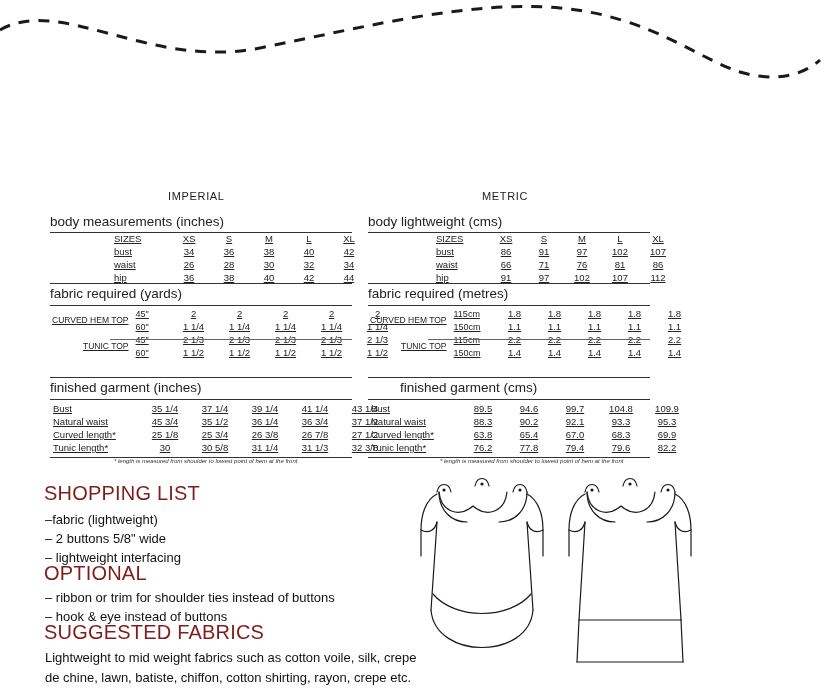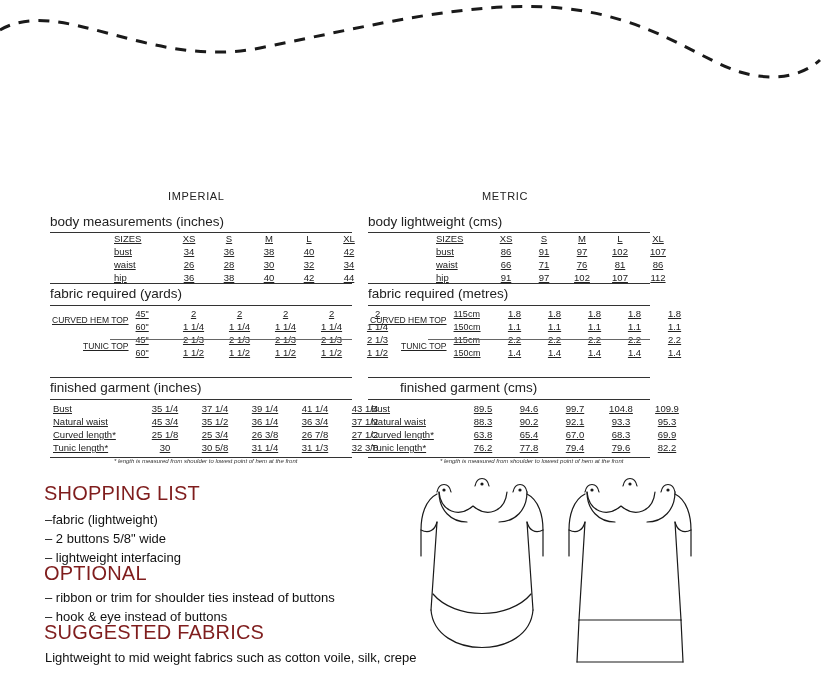--- a/index.html
+++ b/index.html
@@ -326,20 +326,21 @@
   <div class="body-line" style="left:45px;top:512px;">–fabric (lightweight)</div>
   <div class="body-line" style="left:45px;top:531px;">– 2 buttons 5/8" wide</div>
   <div class="body-line" style="left:45px;top:550px;">– lightweight interfacing</div>
 
   <div class="heading" style="left:44px;top:562px;">OPTIONAL</div>
   <div class="body-line" style="left:45px;top:609px;">– hook &amp; eye instead of buttons</div>
   <div class="body-line" style="left:45px;top:590px;">– ribbon or trim for shoulder ties instead of buttons</div>
 
   <div class="heading" style="left:44px;top:621px;">SUGGESTED FABRICS</div>
   <div class="body-line" style="left:45px;top:650px;">Lightweight to mid weight fabrics such as cotton voile, silk, crepe</div>
+  <div class="body-line" style="left:45px;top:670px;">de chine, lawn, batiste, chiffon, cotton shirting, rayon, crepe etc.</div>
 
   <svg class="illus" viewBox="0 0 420 230">
     <g fill="none" stroke="#1a1a1a" stroke-width="1.2" stroke-linejoin="round" stroke-linecap="round">
 
       <g transform="translate(10,0)">
 
         <path d="M22,22 C24,12 34,12 36,22"></path>
         <path d="M60,16 C62,6 72,6 74,16"></path>
         <path d="M98,22 C100,12 110,12 112,22"></path>
 

